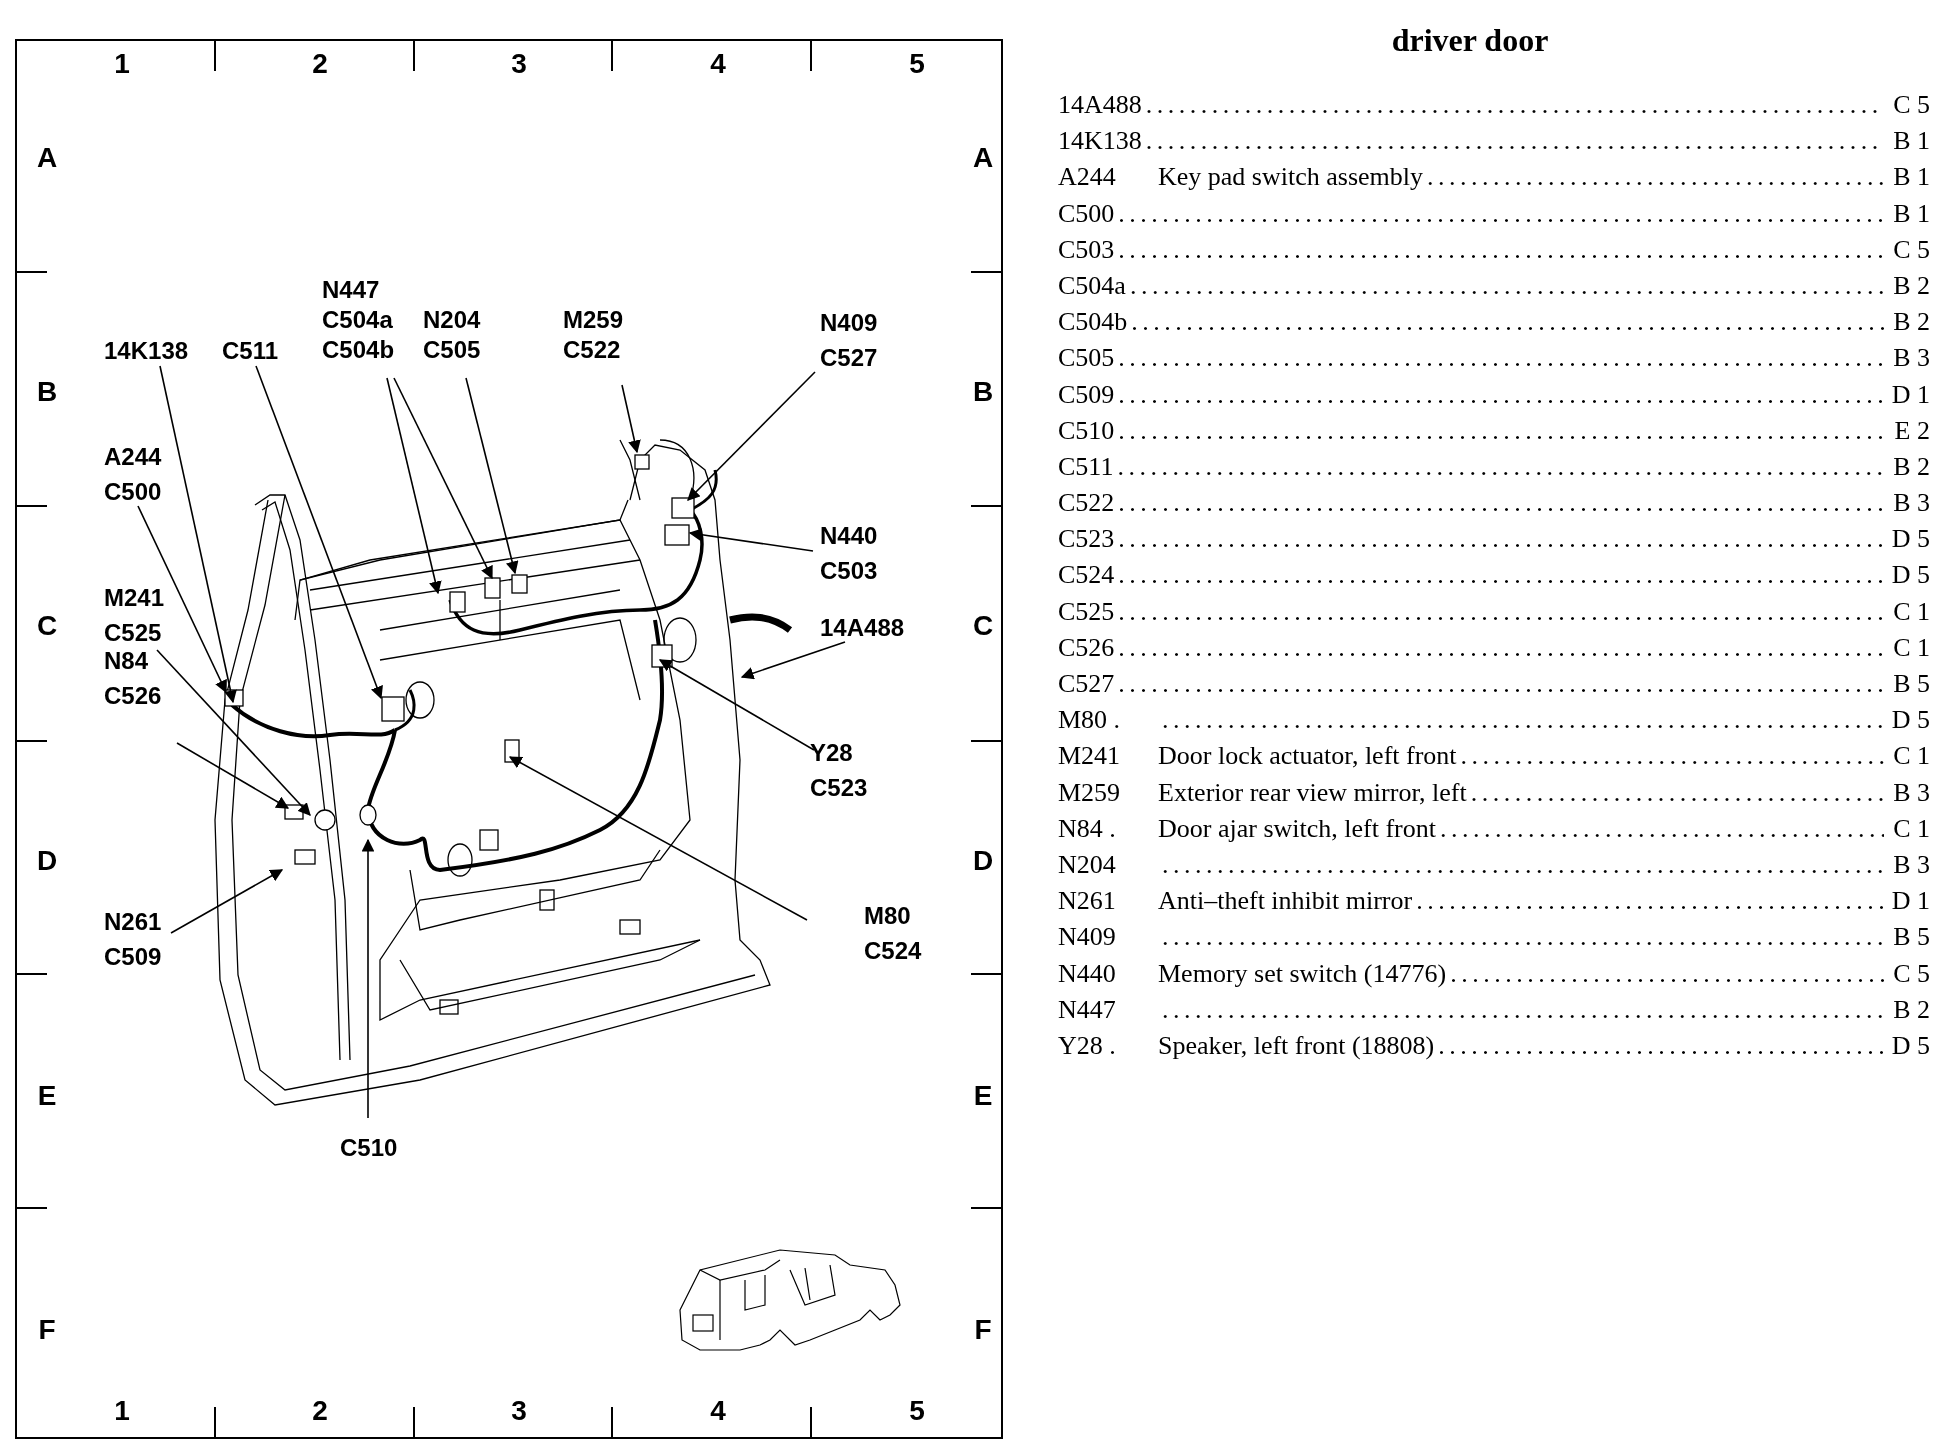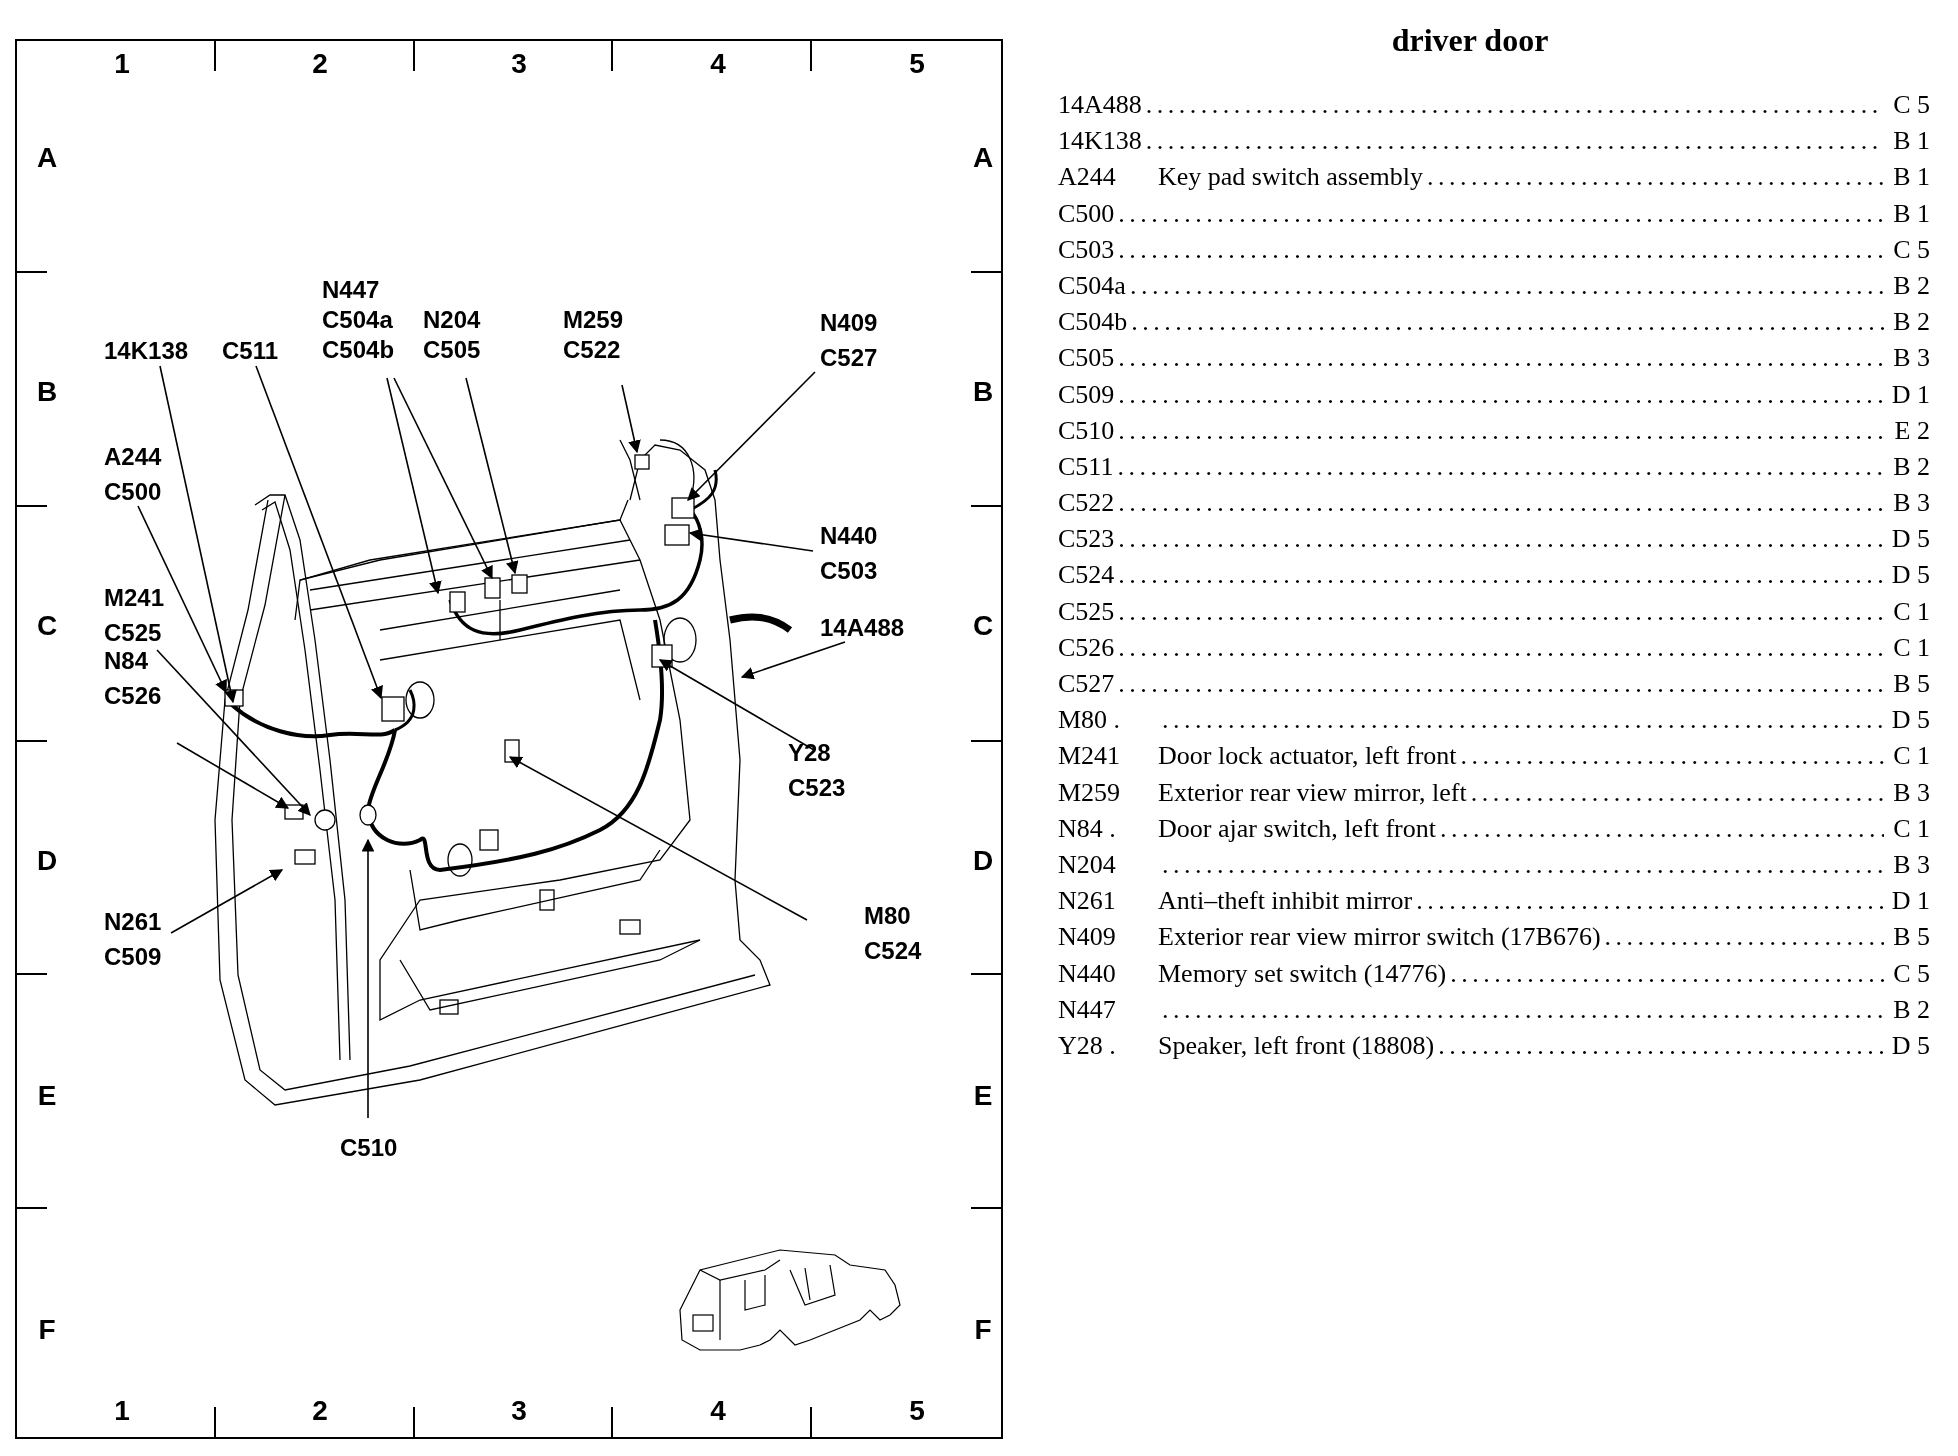--- a/index.html
+++ b/index.html
@@ -198,21 +198,21 @@
   <div>M241</div>
   <div>C525</div>
 </div>
 <div class="callout" style="left:820px;top:610px;">
   <div>14A488</div>
 </div>
 <div class="callout" style="left:104px;top:643px;">
   <div>N84</div>
   <div>C526</div>
 </div>
-<div class="callout" style="left:788px;top:735px;">
+<div class="callout" style="left:810px;top:735px;">
   <div>Y28</div>
   <div>C523</div>
 </div>
 <div class="callout" style="left:104px;top:904px;">
   <div>N261</div>
   <div>C509</div>
 </div>
 <div class="callout" style="left:864px;top:898px;">
   <div>M80</div>
   <div>C524</div>
@@ -338,21 +338,20 @@
       <span class="idx-loc">B 3</span>
     </div>
     <div class="idx-row">
       <span class="idx-code wide">N261</span>
       <span class="idx-desc">Anti–theft inhibit mirror</span>
       <span class="idx-dots"></span>
       <span class="idx-loc">D 1</span>
     </div>
     <div class="idx-row">
       <span class="idx-code wide">N409</span>
-      <span class="idx-desc">Exterior rear view mirror switch (17B676)</span>
       <span class="idx-dots"></span>
       <span class="idx-loc">B 5</span>
     </div>
     <div class="idx-row">
       <span class="idx-code wide">N440</span>
       <span class="idx-desc">Memory set switch (14776)</span>
       <span class="idx-dots"></span>
       <span class="idx-loc">C 5</span>
     </div>
     <div class="idx-row">

